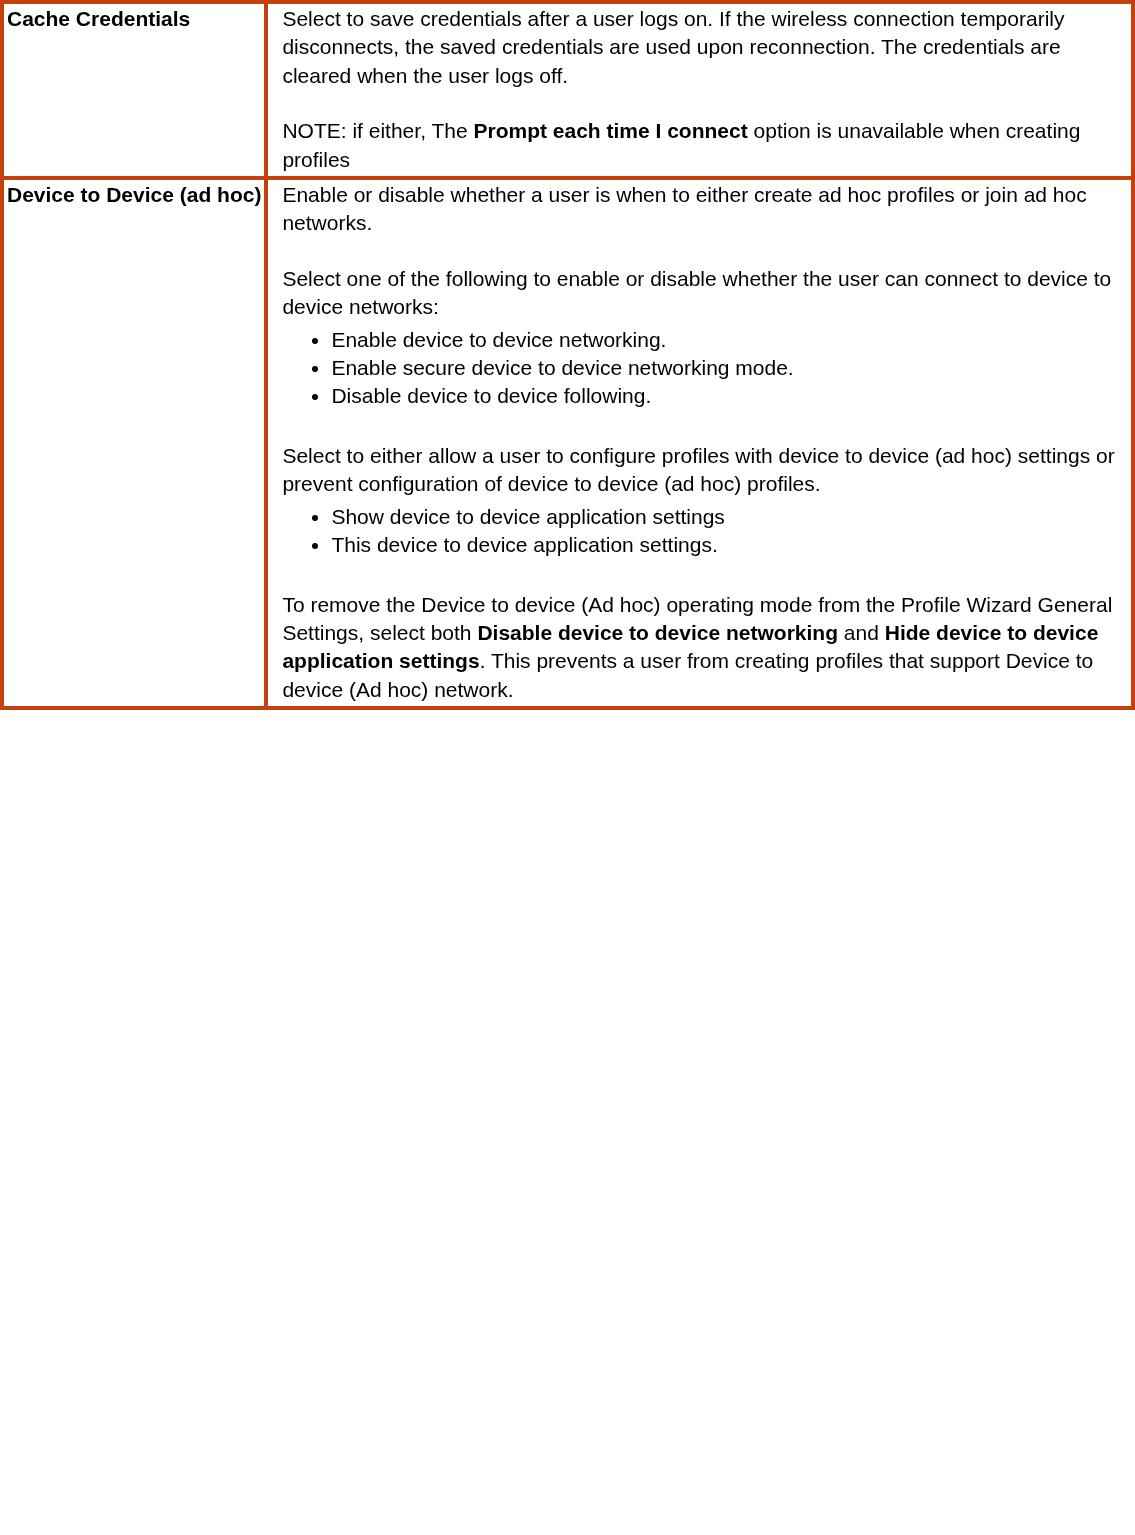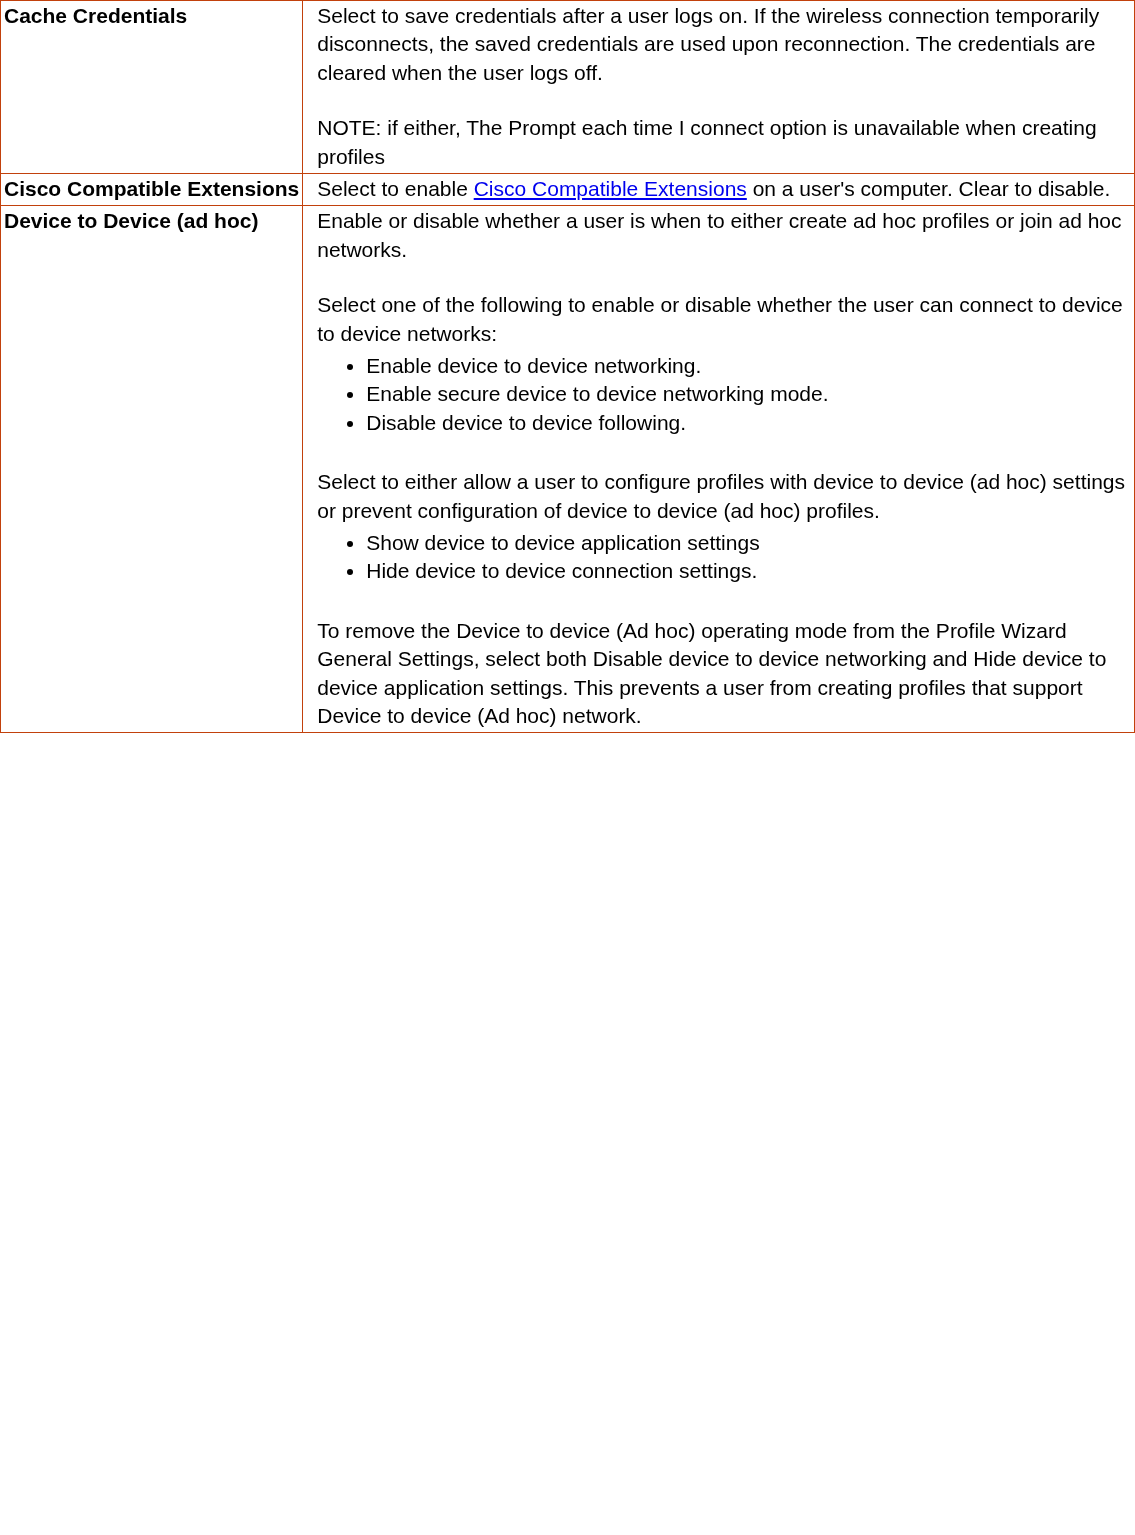--- a/index.html
+++ b/index.html
@@ -12,21 +12,21 @@
     width: 1135px;
   }
   .wrapper {
     padding: 0;
   }
   table {
     border-collapse: collapse;
     width: 100%;
   }
   td {
-    border: 1px solid #c2410c;
+    border: 4px solid #c2410c;
     vertical-align: top;
     padding: 1px 3px 2px 3px;
     line-height: 1.35;
   }
   td.label-cell {
     font-weight: bold;
     white-space: nowrap;
     width: 1%;
   }
   .p {
@@ -40,66 +40,58 @@
     padding-left: 60px;
     list-style-type: disc;
   }
   li {
     margin: 0 0 0 0;
   }
   a.link {
     color: #0000EE;
     text-decoration: underline;
   }
-  .bold { font-weight: normal; }
+  .bold { font-weight: bold; }
   .nowrap { white-space: nowrap; }
 </style>
 </head>
 <body>
 
 <div class="wrapper">
 <table>
   <tbody>
 
     <tr>
       <td class="label-cell">Cache Credentials</td>
       <td>
         <div class="p">Select to save credentials after a user logs on. If the wireless connection temporarily disconnects, the saved credentials are used upon reconnection. The credentials are cleared when the user logs off.</div>
         <div class="blank-line"></div>
         <div class="p">
           <span>NOTE: if either, The </span><span class="bold">Prompt each time I connect</span><span> option is unavailable when creating profiles</span>
         </div>
       </td>
     </tr>
 
-    <tr>
-      <td class="label-cell nowrap">Cisco Compatible Extensions</td>
-      <td>
-        <div class="p">
-          <span>Select to enable </span><a href="#" class="link">Cisco Compatible Extensions</a><span> on a user's computer. Clear to disable.</span>
-        </div>
-      </td>
-    </tr>
 
     <tr>
       <td class="label-cell">Device to Device (ad hoc)</td>
       <td>
         <div class="p">Enable or disable whether a user is when to either create ad hoc profiles or join ad hoc networks.</div>
         <div class="blank-line"></div>
         <div class="p">Select one of the following to enable or disable whether the user can connect to device to device networks:</div>
         <ul>
           <li>Enable device to device networking.</li>
           <li>Enable secure device to device networking mode.</li>
           <li>Disable device to device following.</li>
         </ul>
         <div class="blank-line"></div>
         <div class="p">Select to either allow a user to configure profiles with device to device (ad hoc) settings or prevent configuration of device to device (ad hoc) profiles.</div>
         <ul>
           <li>Show device to device application settings</li>
-          <li>Hide device to device connection settings.</li>
+          <li>This device to device application settings.</li>
         </ul>
         <div class="blank-line"></div>
         <div class="p">
           <span>To remove the Device to device (Ad hoc) operating mode from the Profile Wizard General Settings, select both </span><span class="bold">Disable device to device networking</span><span> and </span><span class="bold">Hide device to device application settings</span><span>. This prevents a user from creating profiles that support Device to device (Ad hoc) network.</span>
         </div>
       </td>
     </tr>
   </tbody>
 </table>
 </div>

